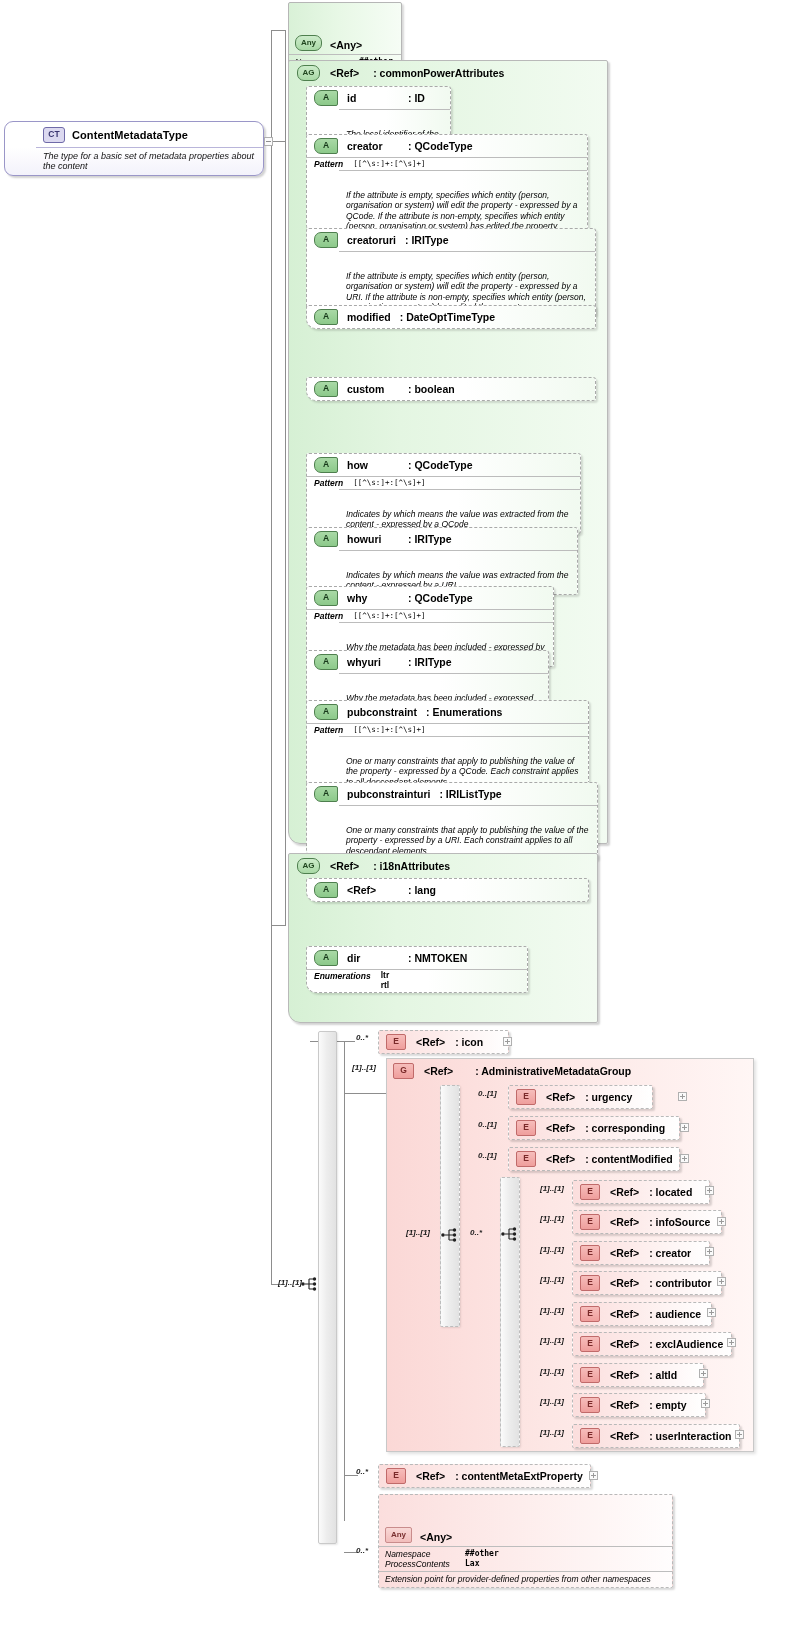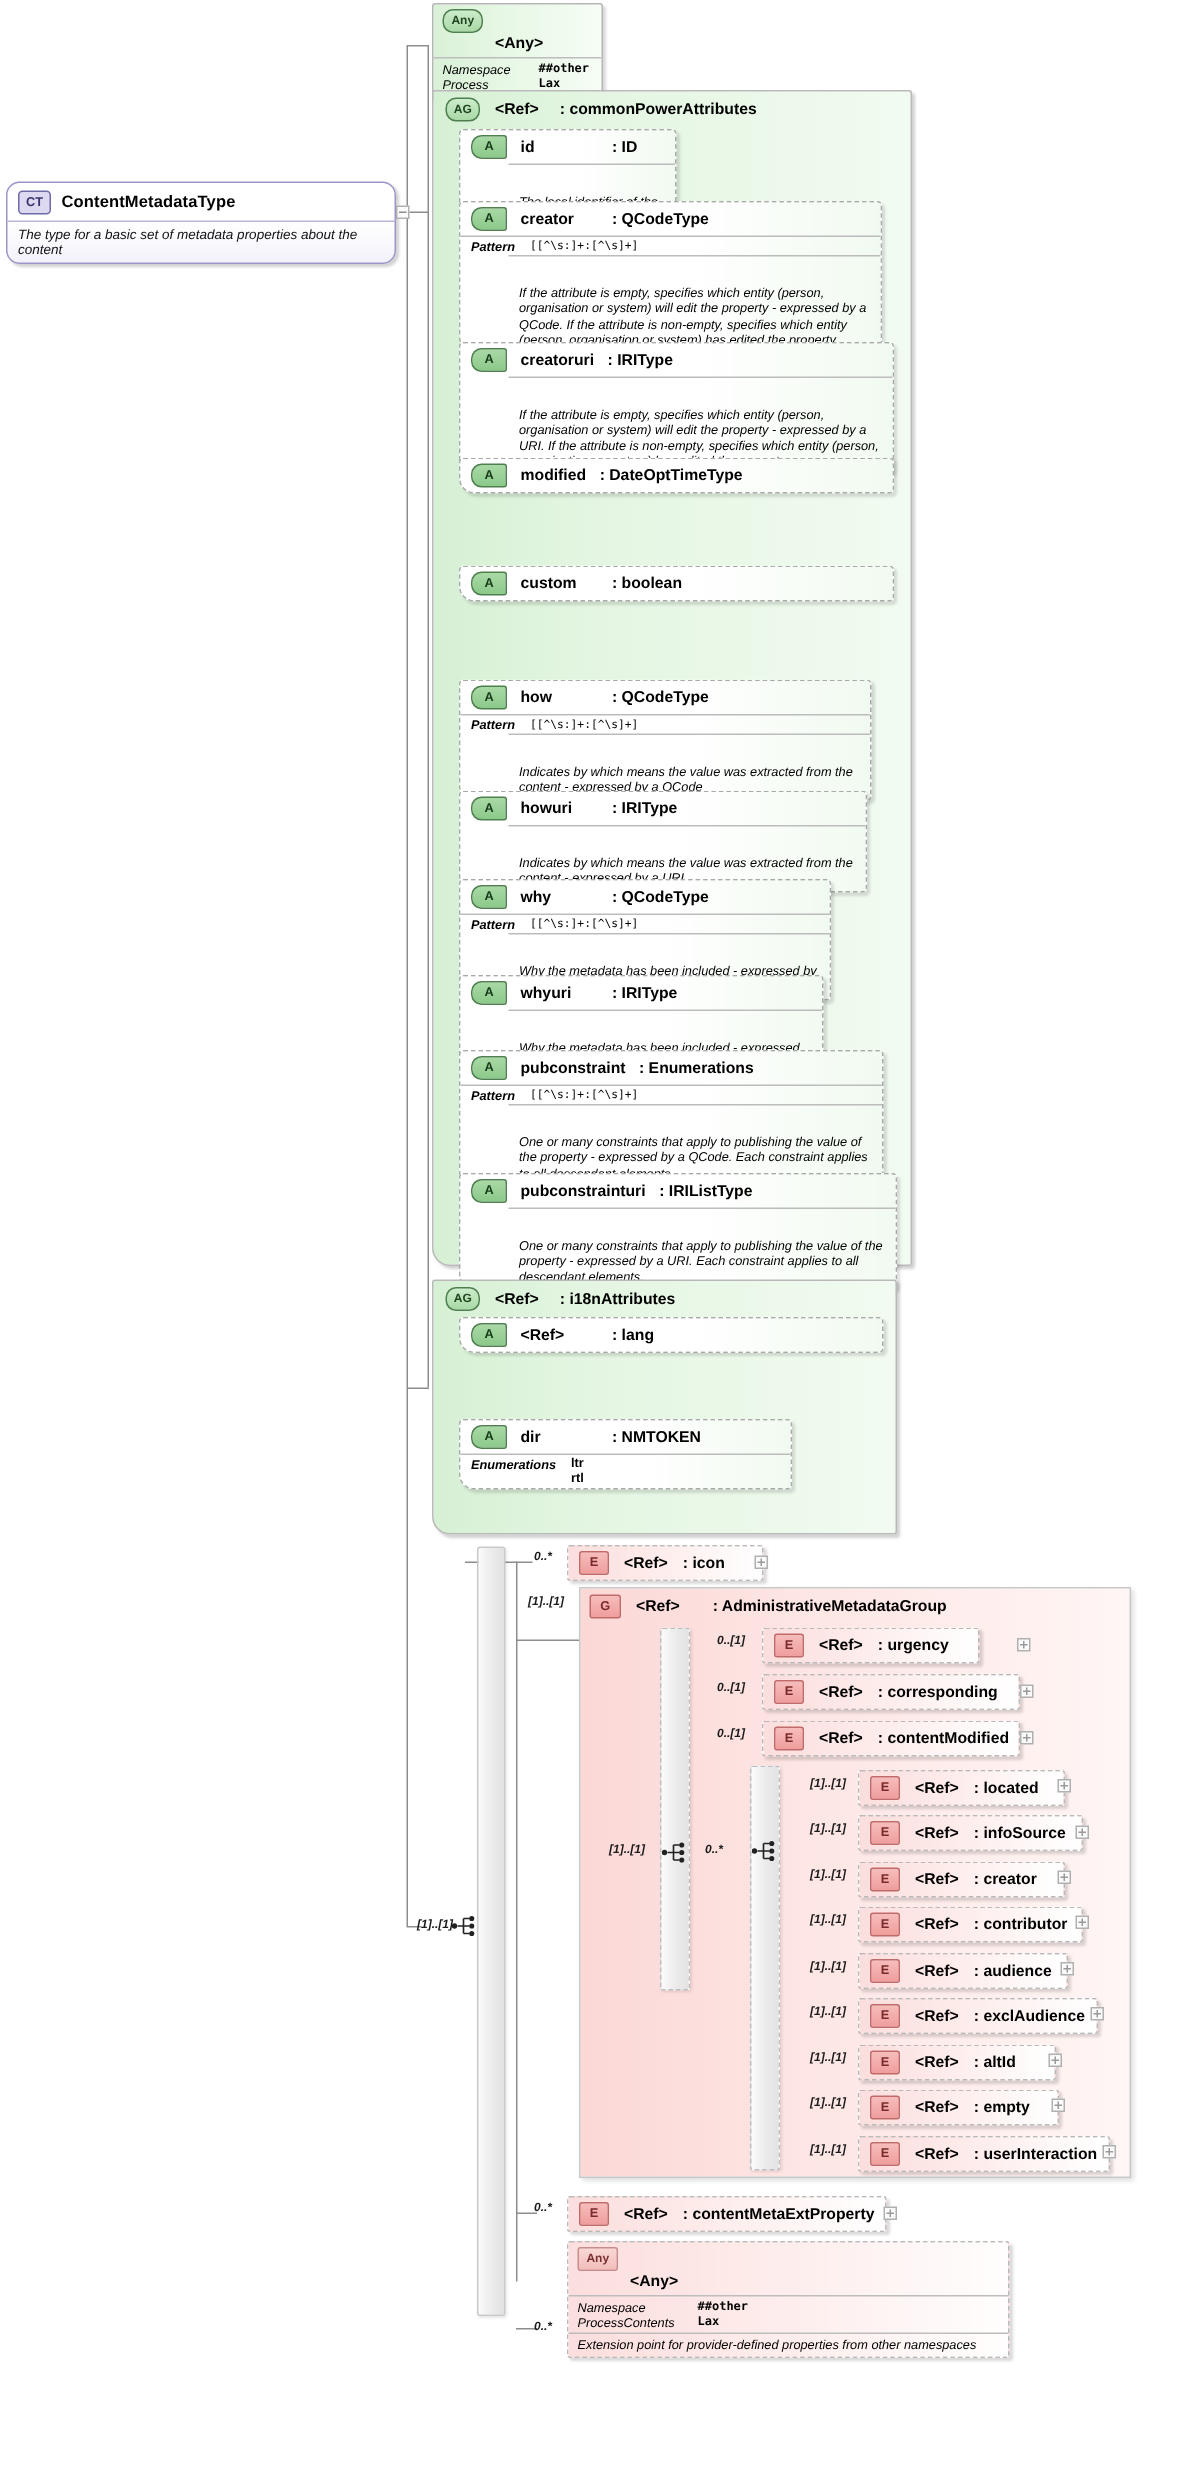--- a/index.html
+++ b/index.html
@@ -16,20 +16,21 @@
 
   
   .box{position:absolute;box-sizing:border-box;}
   .shadow{box-shadow:2px 2px 2px rgba(0,0,0,0.18);}
 
   
   .ct-box{
     background:linear-gradient(to bottom,#ffffff 0%,#ffffff 48%,#f3f2fb 100%);
     border:1px solid #9a96c8;
     border-radius:9px;
+    padding-left:31px;
   }
   .ct-head{display:flex;align-items:center;gap:7px;padding:5px 7px 4px 7px;}
   .ct-badge{
     width:20px;height:14px;border:1px solid #6f6aa8;border-radius:3px;
     background:#dcd9f0;color:#3a3570;font-size:8.5px;line-height:13px;
     text-align:center;font-family:"Liberation Sans",sans-serif;font-weight:bold;
   }
   .ct-title{font-size:11px;font-weight:bold;letter-spacing:.1px;}
   .ct-doc{
     border-top:1px solid #b9b5da;
@@ -139,21 +140,21 @@
     background:linear-gradient(to right,#d9f1d7 0%,#e8f8e6 45%,#f6fdf5 100%);
     border:1px solid #b6b6b6;border-radius:2px 2px 2px 12px;
     box-shadow:2px 2px 2px rgba(0,0,0,0.15);
   }
   .anycard-pink{
     position:absolute;box-sizing:border-box;
     background:linear-gradient(to right,#fbdedd 0%,#fdeceb 45%,#fffdfd 100%);
     border:1px dashed #b9b9b9;border-radius:2px;
     box-shadow:2px 2px 2px rgba(0,0,0,0.15);
   }
-  .any-head{display:flex;align-items:flex-start;gap:8px;padding:3px 7px 3px 6px;}
+  .any-head{display:flex;align-items:flex-end;gap:8px;padding:19px 7px 3px 6px;}
   .any-title{font-size:10.5px;font-weight:bold;margin-top:17px;}
   .any-props{
     border-top:1px solid #bdbdbd;
     padding:2px 7px 2px 6px;font-size:8px;
     display:grid;grid-template-columns:64px 1fr;row-gap:0px;
   }
   .any-props .k{font-style:italic;font-size:8.5px;}
   .any-props .v{font-family:"DejaVu Sans Mono",monospace;font-size:8px;font-weight:bold;}
   .any-doc{
     border-top:1px solid #bdbdbd;font-style:italic;font-size:8.5px;

